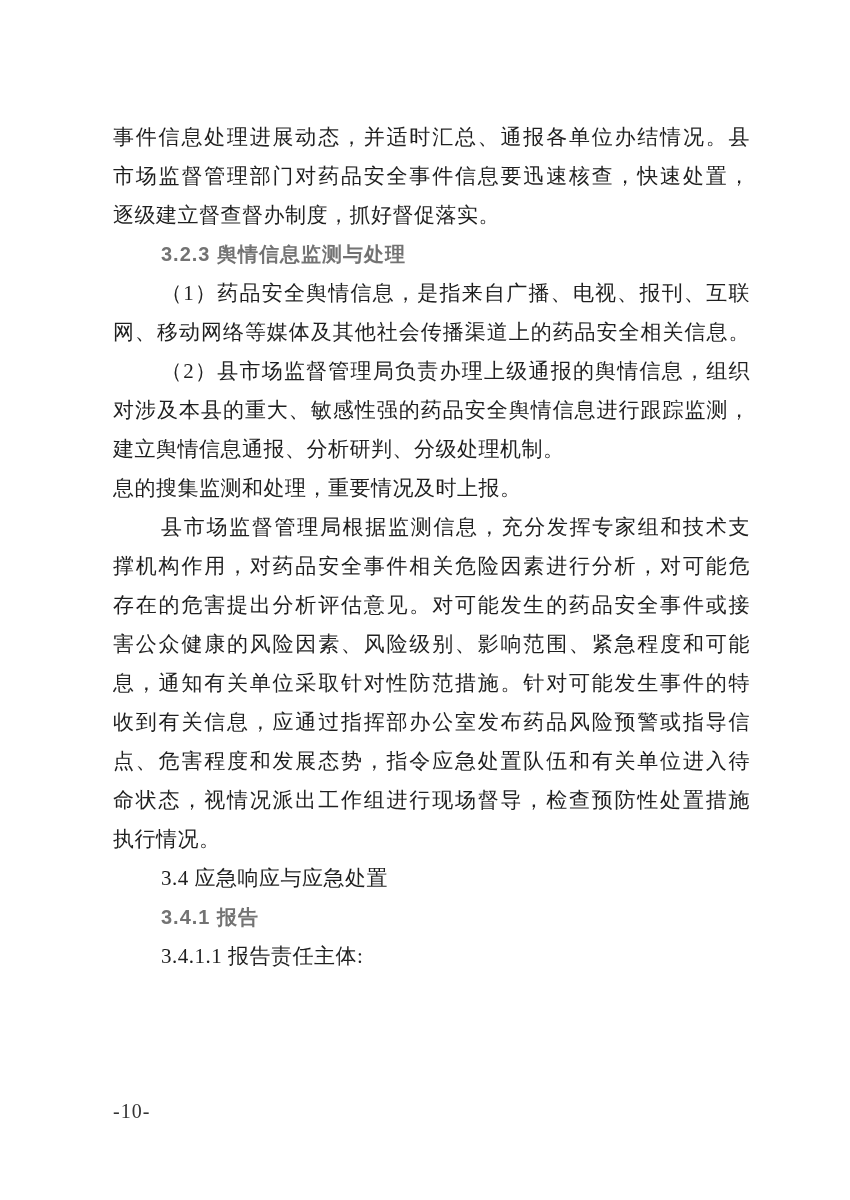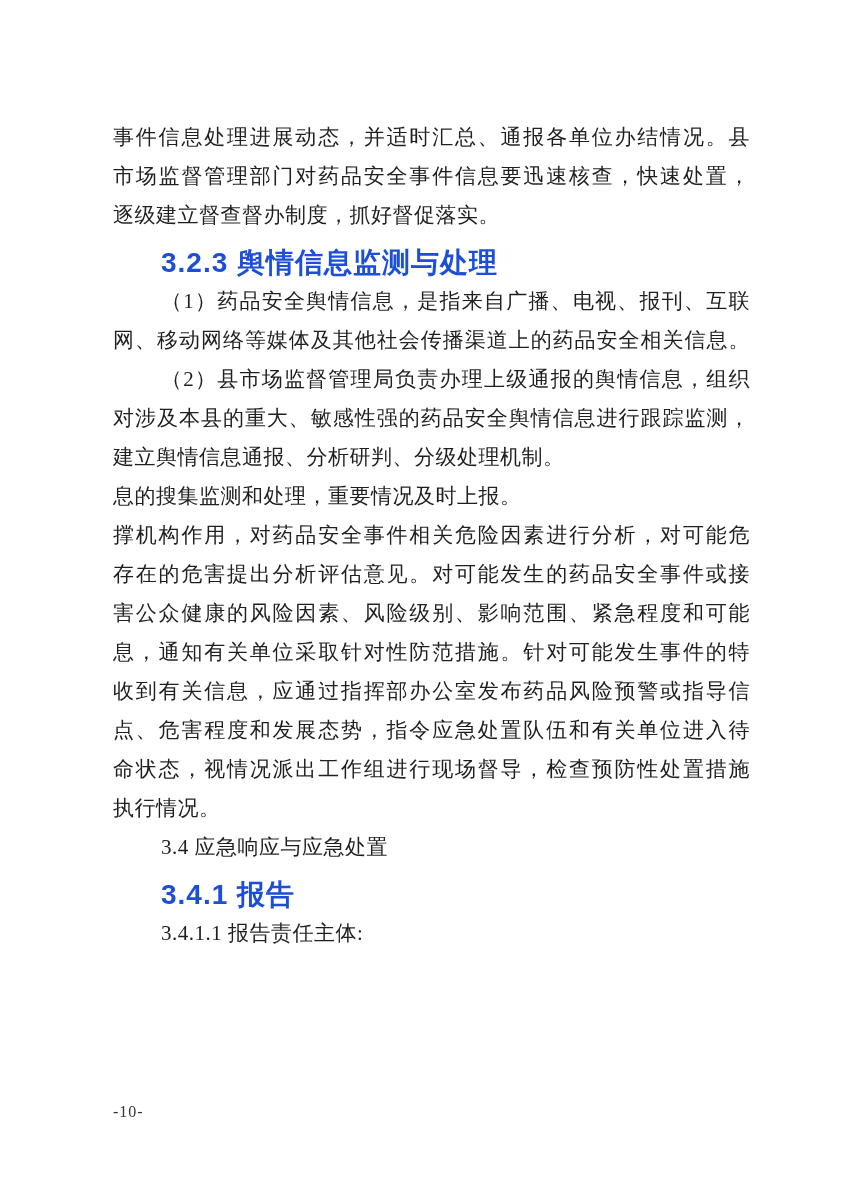--- a/index.html
+++ b/index.html
@@ -33,52 +33,52 @@
   .line.justify {
     text-align: justify;
     text-align-last: justify;
     text-justify: inter-character;
   }
   .line.indent {
     text-indent: 48px;
   }
   .line.bold {
     font-weight: 700;
-    font-size: 28px;
+    font-size: 20px;
     font-family: "Liberation Sans", sans-serif;
     letter-spacing: 1px;
-    color: #1d4ed8;
-    margin-top: 8px;
+    color: #737373;
   }
   .page-footer {
     position: absolute;
     left: 113px;
     top: 1092px;
     font-family: "Liberation Serif", serif;
-    font-size: 16px;
+    font-size: 20px;
     letter-spacing: 1px;
     line-height: 39px;
     color: #333333;
   }
 </style>
 </head>
 <body>
 
 <div class="page">
   <div class="text-block">
     <div class="line justify">事件信息处理进展动态，并适时汇总、通报各单位办结情况。县</div>
     <div class="line justify">市场监督管理部门对药品安全事件信息要迅速核查，快速处置，</div>
     <div class="line">逐级建立督查督办制度，抓好督促落实。</div>
     <div class="line indent bold">3.2.3 舆情信息监测与处理</div>
     <div class="line indent justify">（1）药品安全舆情信息，是指来自广播、电视、报刊、互联</div>
     <div class="line justify">网、移动网络等媒体及其他社会传播渠道上的药品安全相关信息。</div>
     <div class="line indent justify">（2）县市场监督管理局负责办理上级通报的舆情信息，组织</div>
     <div class="line justify">对涉及本县的重大、敏感性强的药品安全舆情信息进行跟踪监测，</div>
     <div class="line">建立舆情信息通报、分析研判、分级处理机制。</div>
     <div class="line">息的搜集监测和处理，重要情况及时上报。</div>
+    <div class="line indent justify">县市场监督管理局根据监测信息，充分发挥专家组和技术支</div>
     <div class="line justify">撑机构作用，对药品安全事件相关危险因素进行分析，对可能危</div>
     <div class="line justify">存在的危害提出分析评估意见。对可能发生的药品安全事件或接</div>
     <div class="line justify">害公众健康的风险因素、风险级别、影响范围、紧急程度和可能</div>
     <div class="line justify">息，通知有关单位采取针对性防范措施。针对可能发生事件的特</div>
     <div class="line justify">收到有关信息，应通过指挥部办公室发布药品风险预警或指导信</div>
     <div class="line justify">点、危害程度和发展态势，指令应急处置队伍和有关单位进入待</div>
     <div class="line justify">命状态，视情况派出工作组进行现场督导，检查预防性处置措施</div>
     <div class="line">执行情况。</div>
     <div class="line indent">3.4 应急响应与应急处置</div>
     <div class="line indent bold">3.4.1 报告</div>

